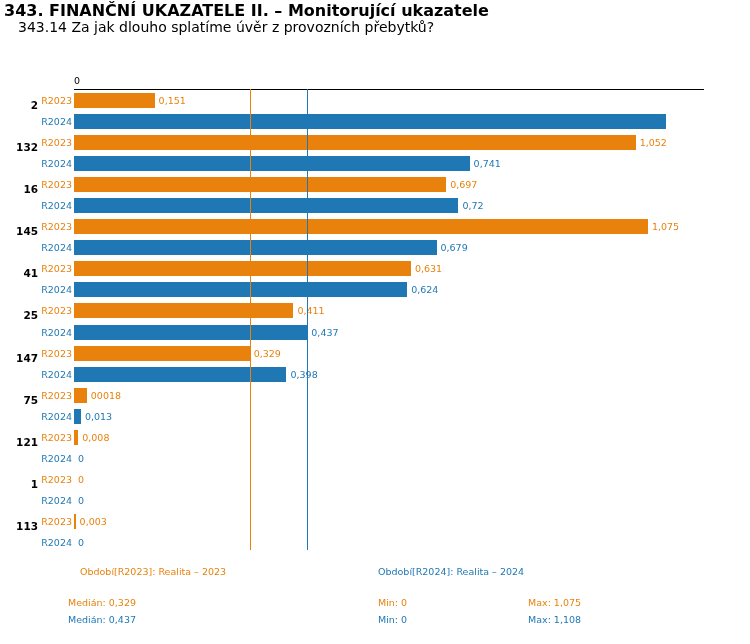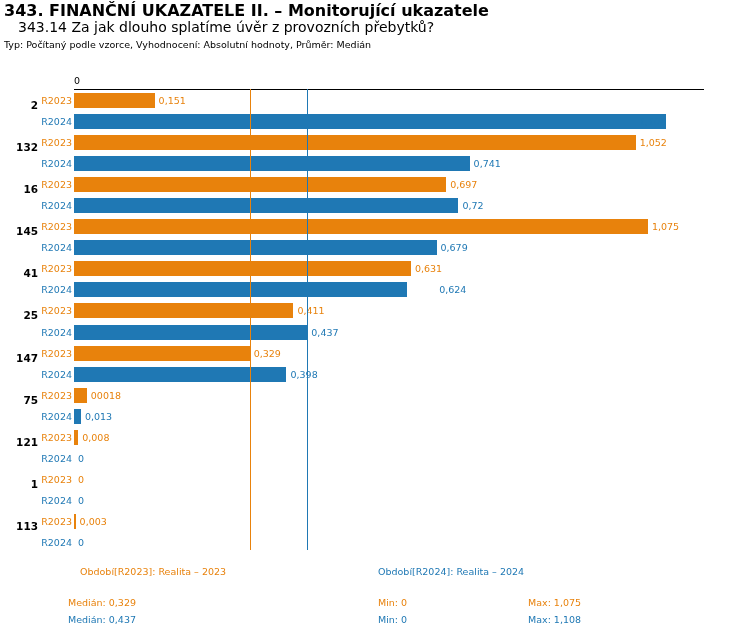--- a/index.html
+++ b/index.html
@@ -169,21 +169,20 @@
   .stat.c3 { left: 528px; }
   .stat.r2023 { color: #e8820c; }
   .stat.r2024 { color: #1f78b4; }
 </style>
 </head>
 <body>
 
 <div class="title-block">
   <div class="title1">343. FINANČNÍ UKAZATELE II. – Monitorující ukazatele</div>
   <div class="title2">343.14 Za jak dlouho splatíme úvěr z provozních přebytků?</div>
-  <div class="subtitle">Typ: Počítaný podle vzorce, Vyhodnocení: Absolutní hodnoty, Průměr: Medián</div>
 </div>
 
 <div class="zero-label">0</div>
 
 <div class="left-labels" id="left-labels">
     <div class="lgroup">
       <div class="cat-label">2</div>
       <div class="series-label r2023">R2023</div>
       <div class="series-label r2024">R2024</div>
     </div>
@@ -282,21 +281,21 @@
           <div class="bar-value r2024" style="left: 366.517px;">0,679</div>
         </div>
       </div>
       <div class="group">
         <div class="bar-row">
           <div class="bar r2023" style="width: 336.89px;"></div>
           <div class="bar-value r2023" style="left: 340.89px;">0,631</div>
         </div>
         <div class="bar-row">
           <div class="bar r2024" style="width: 333.153px;"></div>
-          <div class="bar-value r2024" style="left: 337.153px; margin-left: 28px;">0,624</div>
+          <div class="bar-value r2024" style="left: 337.153px;">0,624</div>
         </div>
       </div>
       <div class="group">
         <div class="bar-row">
           <div class="bar r2023" style="width: 219.432px;"></div>
           <div class="bar-value r2023" style="left: 223.432px;">0,411</div>
         </div>
         <div class="bar-row">
           <div class="bar r2024" style="width: 233.314px;"></div>
           <div class="bar-value r2024" style="left: 237.314px;">0,437</div>

